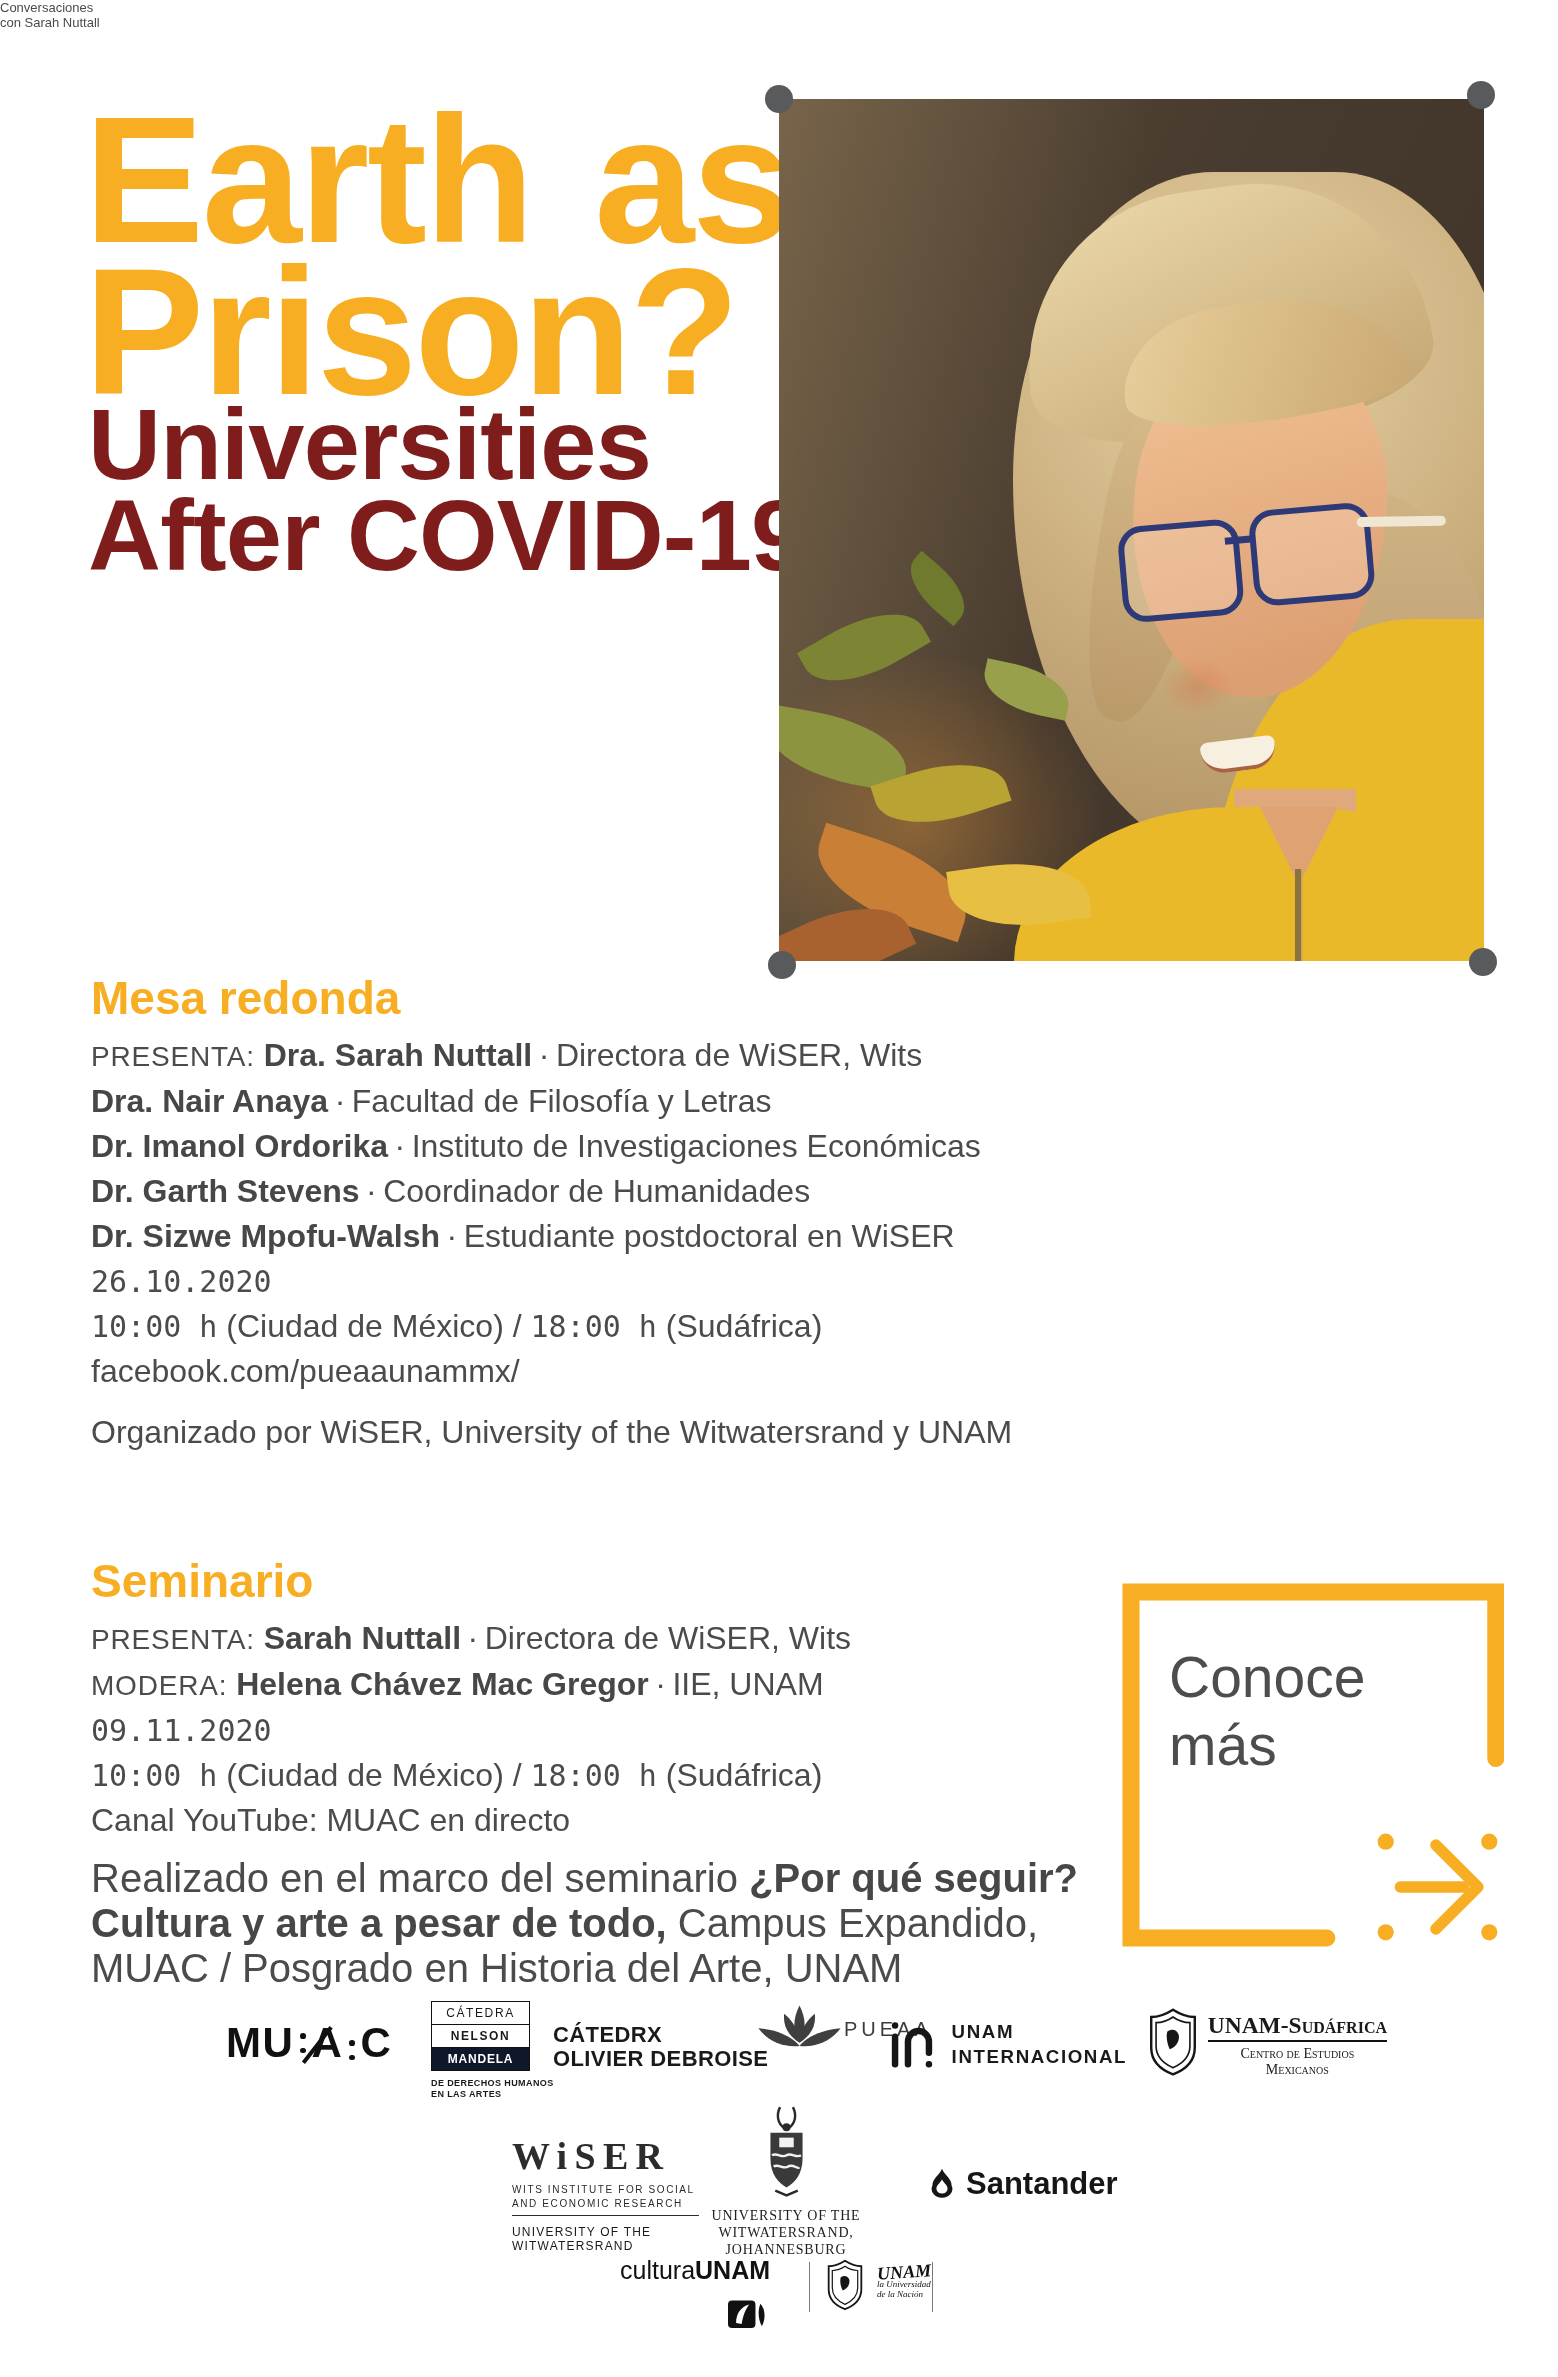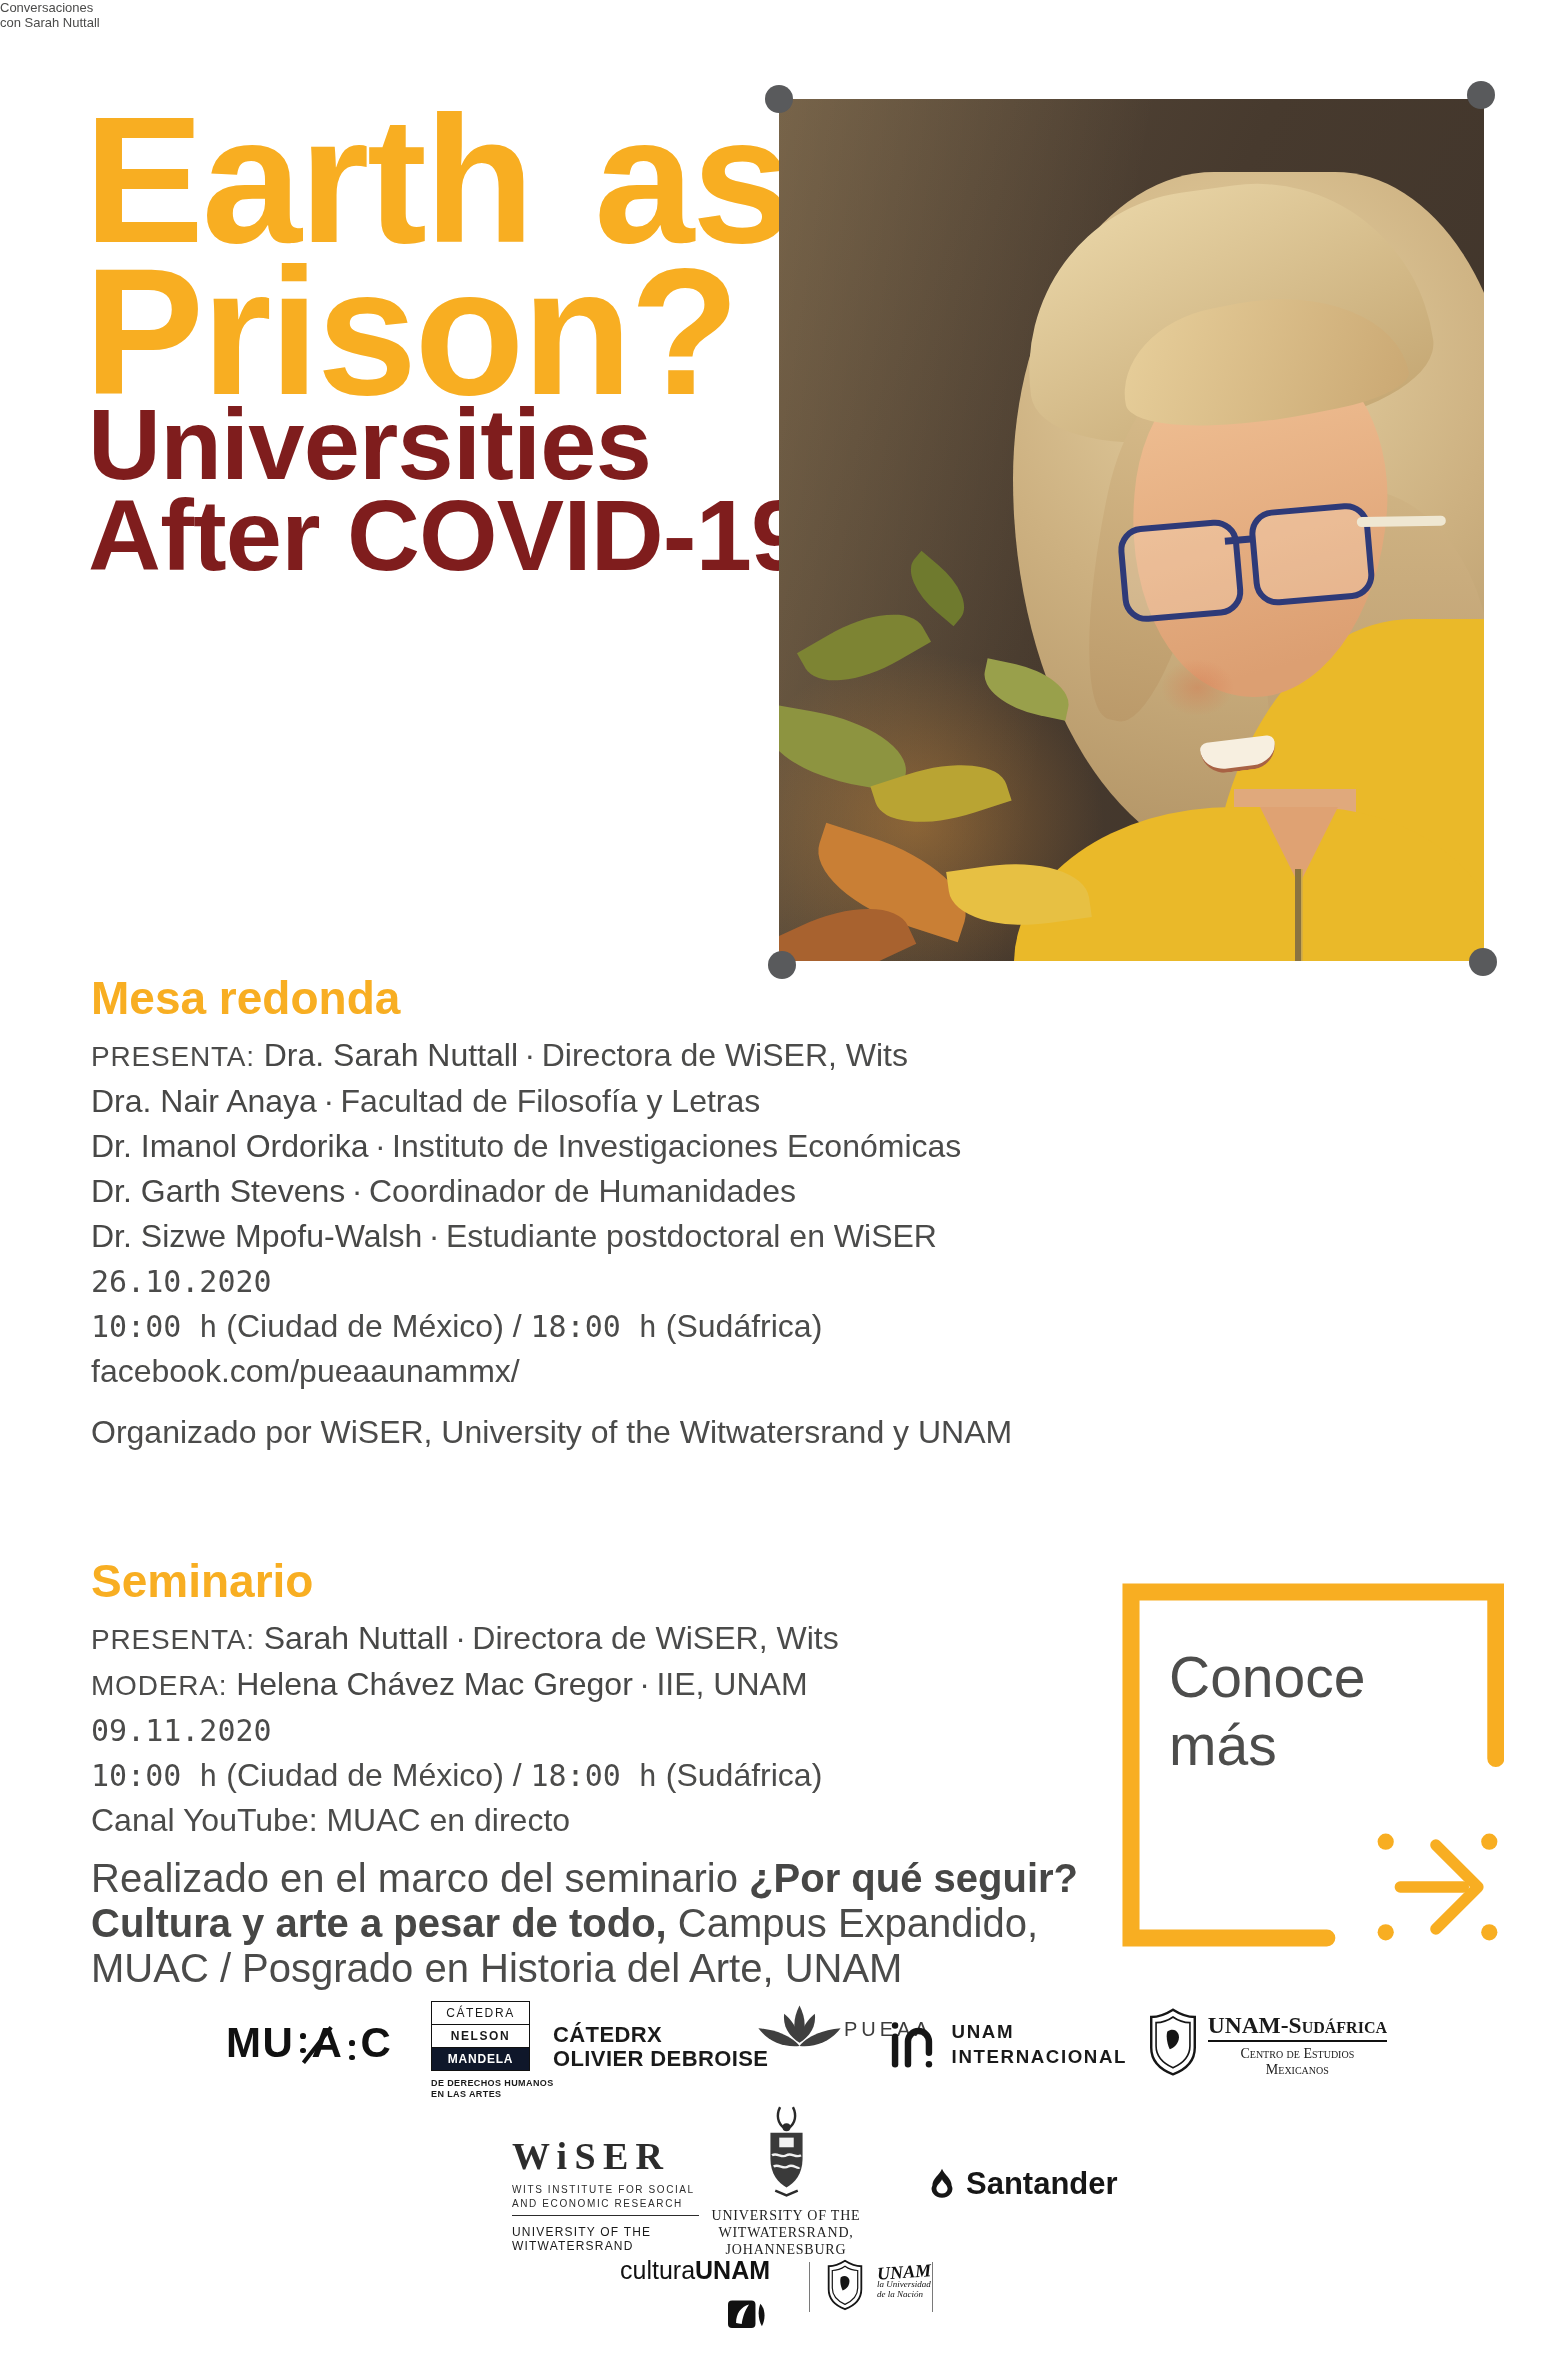--- a/index.html
+++ b/index.html
@@ -65,21 +65,21 @@
   .pin{position:absolute;width:28px;height:28px;border-radius:50%;background:#595a5c;}
   .pin.tl{left:-14px;top:-14px;} .pin.tr{right:-11.4px;top:-18px;}
   .pin.bl{left:-11.4px;bottom:-18px;} .pin.br{right:-13px;bottom:-14.6px;}
 
   
   .section{position:absolute;left:91px;width:1088px;}
   .mesa{top:973px;} .seminario{top:1556px;}
   .sec-h{margin:0 0 9.7px 0;font-size:46px;line-height:50px;font-weight:700;color:#f8ae22;}
   .line{font-size:32px;line-height:45px;white-space:nowrap;}
   .lbl{font-size:28px;letter-spacing:0.8px;}
-  .nm{font-weight:400;color:#474746;}
+  .nm{font-weight:700;color:#474746;}
   .sep{padding:0 6.5px;color:#4b4b4a;}
   .mono{font-family:"DejaVu Sans Mono",monospace;font-size:30px;}
   .org{margin-top:16px;}
   .note{font-size:40px;line-height:45px;margin-top:13px;white-space:normal;width:1023px;}
   .note b{font-weight:700;color:#474746;}
 
   
   .cta{position:absolute;left:1122px;top:1583px;width:382px;height:364px;cursor:pointer;}
   .cta-frame{position:absolute;inset:0;}
   .cta-text{position:absolute;left:47px;top:60px;font-size:57px;line-height:68px;color:#4d4d4c;}

